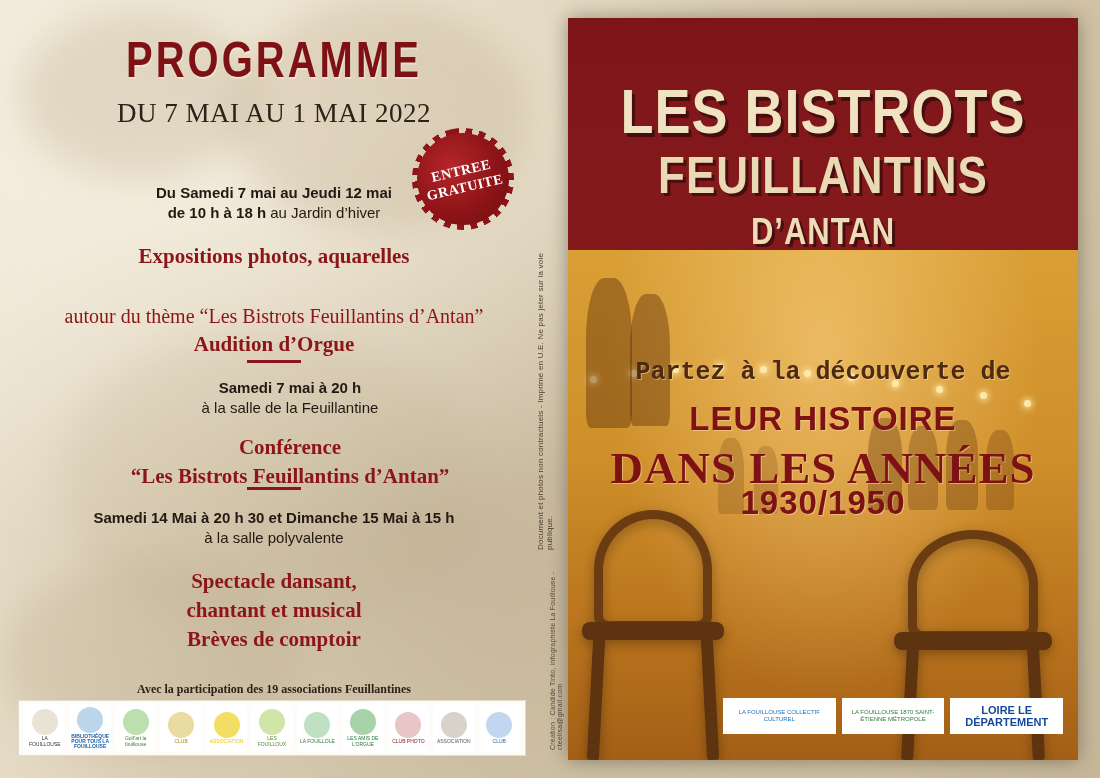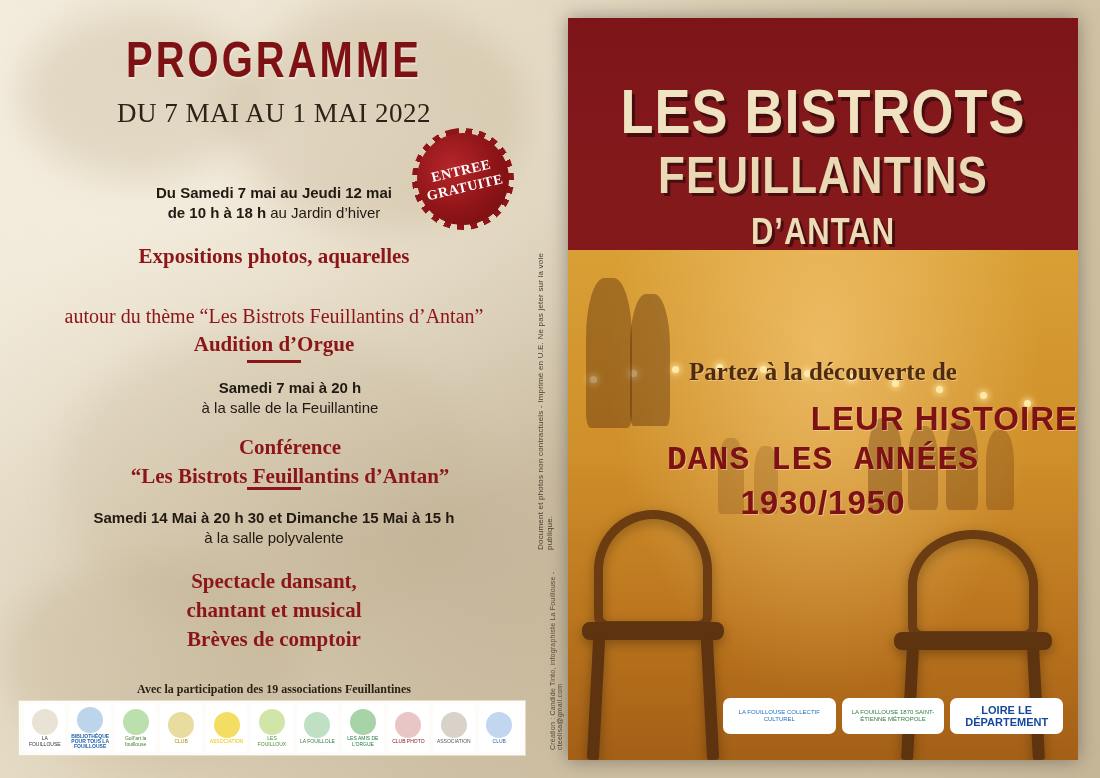--- a/index.html
+++ b/index.html
@@ -174,32 +174,32 @@
   }
   .chair .back { position:absolute; border:9px solid #6b3c12; border-radius:50% 50% 14px 14px; }
   .chair .seat { position:absolute; background:#5d3310; border-radius:8px; }
   .chair .leg  { position:absolute; background:#5d3310; border-radius:3px;}
 
   .subhead {
     position:absolute; left:0; right:0; text-align:center;
     font-family:"Liberation Serif", serif; font-weight:bold;
     color:#5a1012; text-shadow:1px 1px 0 rgba(255,235,190,.45);
   }
-  #sh0 { top:340px; font-size:25px; color:#4e2a10;}
-  #sh1 { top:382px; font-size:33px; font-family:"Liberation Sans", sans-serif; color:#7d1114; letter-spacing:1px;text-align:right;}
-  #sh2 { top:424px; font-size:33px; font-family:Liberation Mono, monospace; color:#7d1114; letter-spacing:1px;}
+  #sh0 { top:340px; font-size:25px; color:#4e2a10;font-family:Liberation Mono, monospace;}
+  #sh1 { top:382px; font-size:33px; font-family:"Liberation Sans", sans-serif; color:#7d1114; letter-spacing:1px;}
+  #sh2 { top:424px; font-size:45px; font-family:Liberation Serif, serif; color:#7d1114; letter-spacing:1px;}
   #sh3 { top:466px; font-size:33px; font-family:"Liberation Sans", sans-serif; color:#7d1114; letter-spacing:1px;}
 
   
   #poster-logos {
     position:absolute; left:155px; bottom:22px; width:340px; height:44px;
     display:flex; gap:6px; align-items:center;
   }
   .plogo {
-    height:28px; background:#fff; border-radius:7px;
+    height:28px; background:#fff; border-radius:0;
     display:flex; align-items:center; justify-content:center;
     font-family:"Liberation Sans", sans-serif; font-size:6px; text-align:center;
     line-height:1.1; padding:18px 3px; color:#222;
   }
   .pl1{flex:1.1;color:#1d6fb8;}
   .pl2{flex:1;color:#2d7a3e;}
   .pl3{flex:1.1;color:#14489c;font-weight:bold;font-size:11px;}
 </style>
 </head>
 <body>

